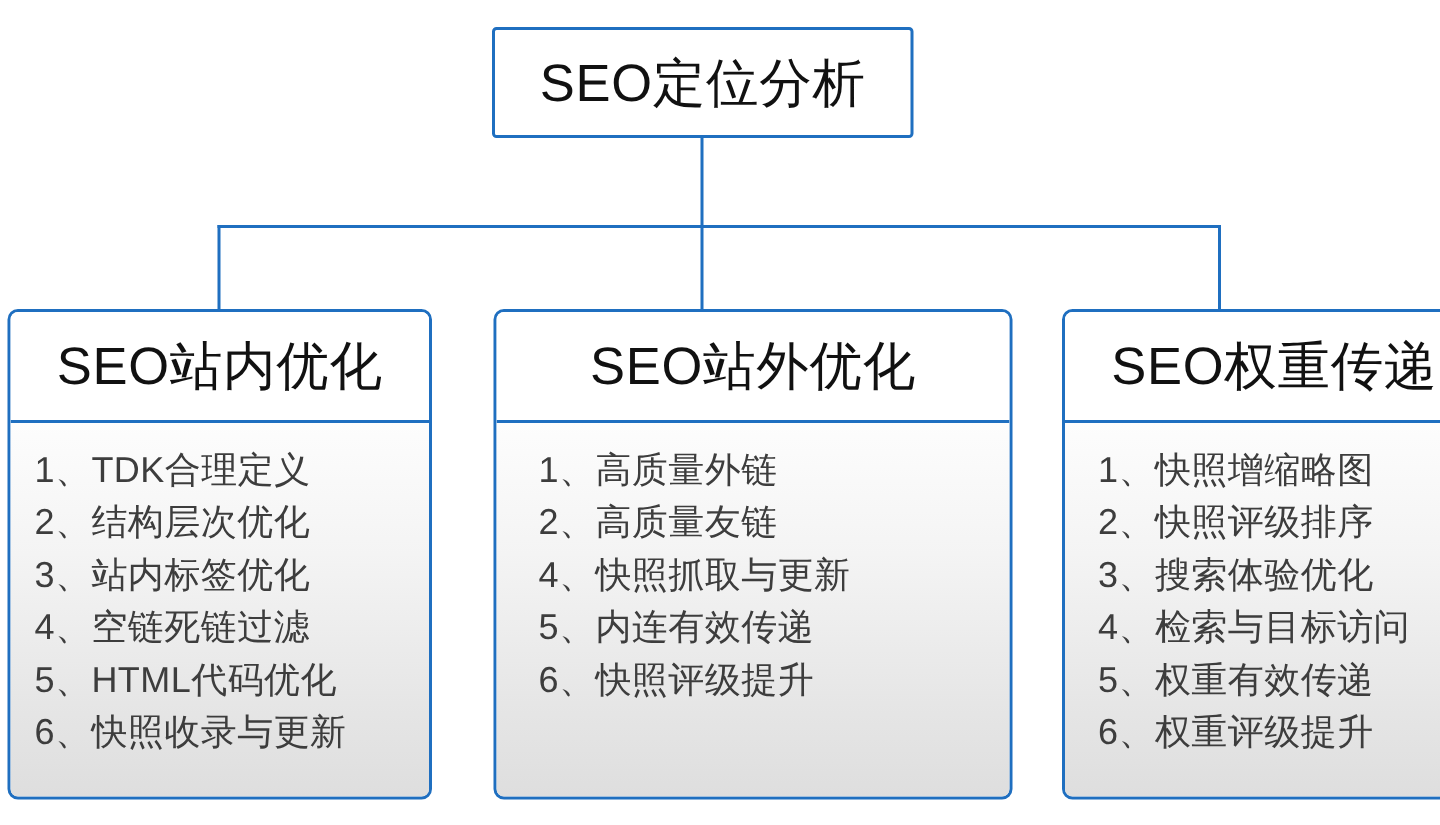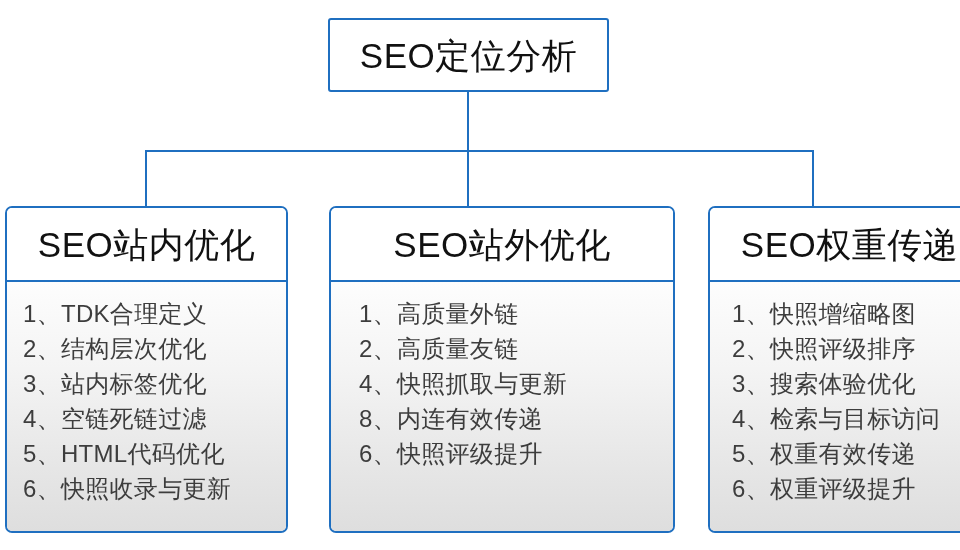--- a/index.html
+++ b/index.html
@@ -137,21 +137,21 @@
   </div>
 
   <div class="branch branch-2">
     <div class="branch-header">
       <span class="branch-header-label">SEO站外优化</span>
     </div>
     <div class="branch-body">
       <div class="branch-item">1、高质量外链</div>
       <div class="branch-item">2、高质量友链</div>
       <div class="branch-item">4、快照抓取与更新</div>
-      <div class="branch-item">8、内连有效传递</div>
+      <div class="branch-item">5、内连有效传递</div>
       <div class="branch-item">6、快照评级提升</div>
     </div>
   </div>
 
   <div class="branch branch-3">
     <div class="branch-header">
       <span class="branch-header-label">SEO权重传递</span>
     </div>
     <div class="branch-body">
       <div class="branch-item">1、快照增缩略图</div>

